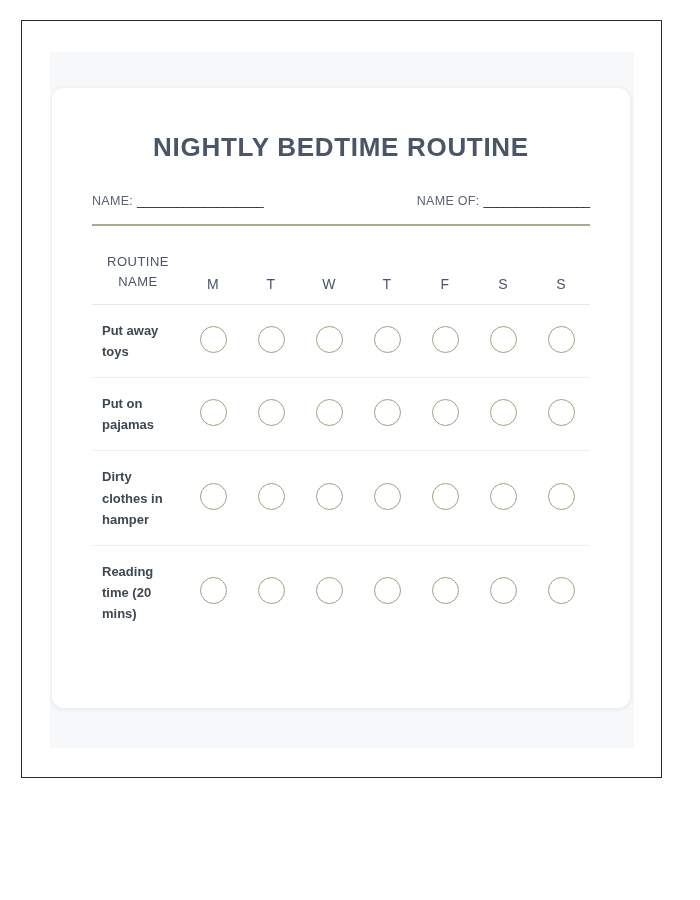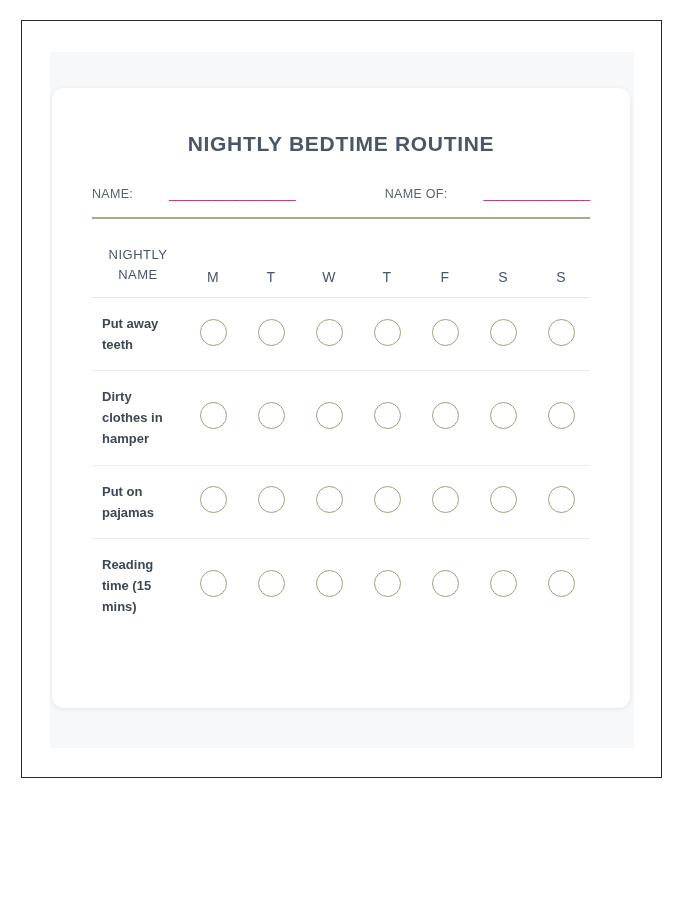--- a/index.html
+++ b/index.html
@@ -64,46 +64,45 @@
 
   .sheet-inner {
     padding: 0 40px;
   }
 
   
   .sheet-title {
     margin: 0;
     padding-top: 44px;
     text-align: center;
-    font-size: 21px;
+    font-size: 26px;
     font-weight: bold;
     letter-spacing: 0.7px;
     color: #4a5568;
     white-space: nowrap;
   }
 
   
   .meta-row {
     display: flex;
     justify-content: space-between;
     align-items: baseline;
     margin-top: 31px;
     font-size: 12.5px;
     color: #5a6270;
     letter-spacing: 0.3px;
   }
   .meta-field {
     display: flex;
     align-items: baseline;
     white-space: nowrap;
-    gap: 32px;
   }
   .meta-label { margin-right: 4px; }
   .meta-blank {
-    color: #be185d;
+    color: #0f172a;
     letter-spacing: -0.3px;
   }
 
   .sage-rule {
     margin-top: 16px;
     height: 2px;
     background: #a3ad8c;
   }
 
   
@@ -202,70 +201,70 @@
           <col>
           <col>
           <col>
           <col>
           <col>
           <col>
       </colgroup>
       <thead>
         <tr>
           <th class="task-head">
-            <div>NIGHTLY</div>
+            <div>ROUTINE</div>
             <div>NAME</div>
           </th>
           <th class="day-head">M</th>
           <th class="day-head">T</th>
           <th class="day-head">W</th>
           <th class="day-head">T</th>
           <th class="day-head">F</th>
           <th class="day-head">S</th>
           <th class="day-head">S</th>
         </tr>
       </thead>
       <tbody>
 
         <tr>
-          <td class="task-cell">Put away teeth</td>
-          <td class="check-cell"><span class="check-circle"></span></td>
-          <td class="check-cell"><span class="check-circle"></span></td>
-          <td class="check-cell"><span class="check-circle"></span></td>
-          <td class="check-cell"><span class="check-circle"></span></td>
-          <td class="check-cell"><span class="check-circle"></span></td>
-          <td class="check-cell"><span class="check-circle"></span></td>
-          <td class="check-cell"><span class="check-circle"></span></td>
-        </tr>
-
+          <td class="task-cell">Put away toys</td>
+          <td class="check-cell"><span class="check-circle"></span></td>
+          <td class="check-cell"><span class="check-circle"></span></td>
+          <td class="check-cell"><span class="check-circle"></span></td>
+          <td class="check-cell"><span class="check-circle"></span></td>
+          <td class="check-cell"><span class="check-circle"></span></td>
+          <td class="check-cell"><span class="check-circle"></span></td>
+          <td class="check-cell"><span class="check-circle"></span></td>
+        </tr>
+
+
+        <tr>
+          <td class="task-cell">Put on pajamas</td>
+          <td class="check-cell"><span class="check-circle"></span></td>
+          <td class="check-cell"><span class="check-circle"></span></td>
+          <td class="check-cell"><span class="check-circle"></span></td>
+          <td class="check-cell"><span class="check-circle"></span></td>
+          <td class="check-cell"><span class="check-circle"></span></td>
+          <td class="check-cell"><span class="check-circle"></span></td>
+          <td class="check-cell"><span class="check-circle"></span></td>
+        </tr>
 
         <tr>
           <td class="task-cell">Dirty clothes in hamper</td>
           <td class="check-cell"><span class="check-circle"></span></td>
           <td class="check-cell"><span class="check-circle"></span></td>
           <td class="check-cell"><span class="check-circle"></span></td>
           <td class="check-cell"><span class="check-circle"></span></td>
           <td class="check-cell"><span class="check-circle"></span></td>
           <td class="check-cell"><span class="check-circle"></span></td>
           <td class="check-cell"><span class="check-circle"></span></td>
         </tr>
 
         <tr>
-          <td class="task-cell">Put on pajamas</td>
-          <td class="check-cell"><span class="check-circle"></span></td>
-          <td class="check-cell"><span class="check-circle"></span></td>
-          <td class="check-cell"><span class="check-circle"></span></td>
-          <td class="check-cell"><span class="check-circle"></span></td>
-          <td class="check-cell"><span class="check-circle"></span></td>
-          <td class="check-cell"><span class="check-circle"></span></td>
-          <td class="check-cell"><span class="check-circle"></span></td>
-        </tr>
-
-        <tr>
-          <td class="task-cell">Reading time (15 mins)</td>
+          <td class="task-cell">Reading time (20 mins)</td>
           <td class="check-cell"><span class="check-circle"></span></td>
           <td class="check-cell"><span class="check-circle"></span></td>
           <td class="check-cell"><span class="check-circle"></span></td>
           <td class="check-cell"><span class="check-circle"></span></td>
           <td class="check-cell"><span class="check-circle"></span></td>
           <td class="check-cell"><span class="check-circle"></span></td>
           <td class="check-cell"><span class="check-circle"></span></td>
         </tr>
 
       </tbody>

